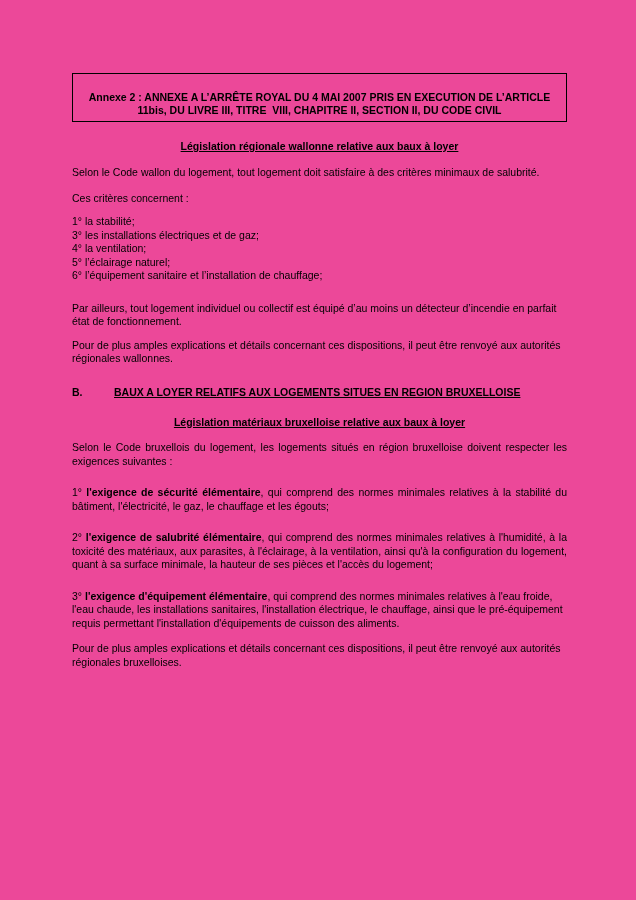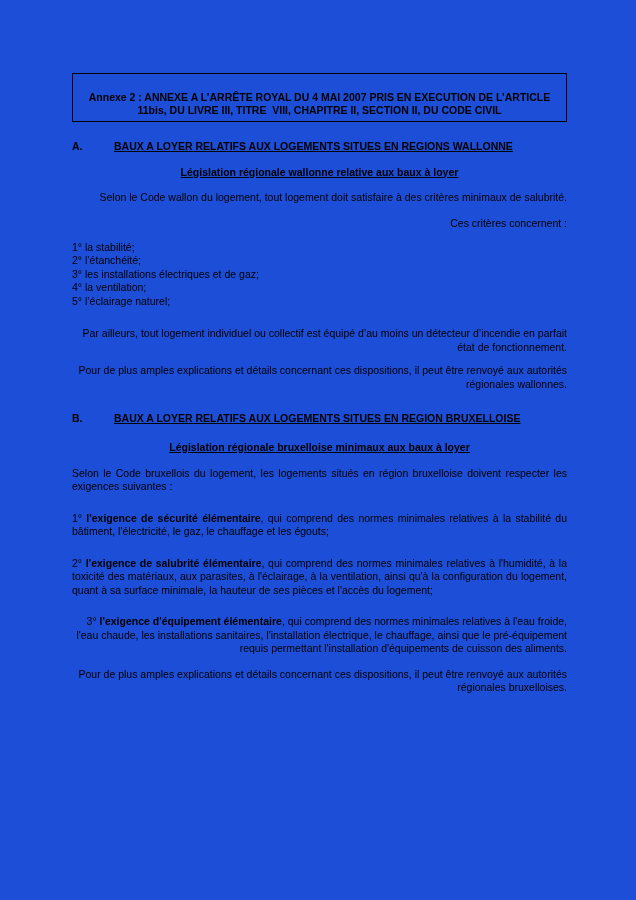--- a/index.html
+++ b/index.html
@@ -4,21 +4,21 @@
 <style>
   html, body {
     margin: 0;
     padding: 0;
     background: #ffffff;
   }
   .page {
     position: relative;
     width: 636px;
     height: 900px;
-    background: #1d4ed8;
+    background: #ec4899;
     color: #000000;
     font-family: "Liberation Sans", "DejaVu Sans", sans-serif;
     font-size: 10.5px;
     line-height: 13.5px;
     overflow: hidden;
   }
   .content {
     position: absolute;
     left: 72px;
     top: 73px;
@@ -46,21 +46,20 @@
     text-decoration: underline;
   }
   .subheading {
     font-weight: bold;
     text-decoration: underline;
     margin-bottom: 12px;
     text-align: center;
   }
   .para {
     margin: 0 0 12.5px 0;
-    text-align: right;
   }
   .para.justified {
     text-align: justify;
   }
   .criteria-list {
     margin: 0 0 19px 0;
   }
   .criteria-item {
     white-space: pre-line;
   }
@@ -78,49 +77,46 @@
 <body>
 
 <div class="page">
   <div class="content">
 
     <div class="title-box">
       <span>Annexe 2 : ANNEXE A L’ARRÊTE ROYAL DU 4 MAI 2007 PRIS EN EXECUTION DE L’ARTICLE
 11bis, DU LIVRE III, TITRE&nbsp; VIII, CHAPITRE II, SECTION II, DU CODE CIVIL</span>
     </div>
 
-    <div class="section-heading">
-      <span class="section-letter">A.</span><span class="heading-text">BAUX A LOYER RELATIFS AUX LOGEMENTS SITUES EN REGIONS WALLONNE</span>
-    </div>
 
     <div class="subheading">Législation régionale wallonne relative aux baux à loyer</div>
 
     <div class="para">Selon le Code wallon du logement, tout logement doit satisfaire à des critères minimaux de salubrité.</div>
 
     <div class="para mb-small">Ces critères concernent :</div>
 
     <div class="criteria-list">
       <div class="criteria-item">1° la stabilité;</div>
-      <div class="criteria-item">2° l’étanchéité;</div>
       <div class="criteria-item">3° les installations électriques et de gaz;</div>
       <div class="criteria-item">4° la ventilation;</div>
       <div class="criteria-item">5° l’éclairage naturel;</div>
+      <div class="criteria-item">6° l’équipement sanitaire et l’installation de chauffage;</div>
     </div>
 
     <div class="para mb-small">Par ailleurs, tout logement individuel ou collectif est équipé d’au moins un détecteur d’incendie en parfait état de fonctionnement.</div>
 
     <div class="para">Pour de plus amples explications et détails concernant ces dispositions, il peut être renvoyé aux autorités régionales wallonnes.</div>
 
     <div class="gap-before-b"></div>
 
     <div class="section-heading mb-head-b">
       <span class="section-letter">B.</span><span class="heading-text">BAUX A LOYER RELATIFS AUX LOGEMENTS SITUES EN REGION BRUXELLOISE</span>
     </div>
 
-    <div class="subheading">Législation régionale bruxelloise minimaux aux baux à loyer</div>
+    <div class="subheading">Législation matériaux bruxelloise relative aux baux à loyer</div>
 
     <div class="para justified">Selon le Code bruxellois du logement,  les logements situés en région bruxelloise doivent respecter les exigences suivantes :</div>
 
     <div class="req justified para">
       <span>1° </span><b>l'exigence de sécurité élémentaire</b><span>, qui comprend des normes minimales relatives à la stabilité du bâtiment, l'électricité, le gaz, le chauffage et les égouts;</span>
     </div>
 
     <div class="req justified para">
       <span>2° </span><b>l'exigence de salubrité élémentaire</b><span>, qui comprend des normes minimales relatives à l'humidité, à la toxicité des matériaux, aux parasites, à l'éclairage, à la ventilation, ainsi qu'à la configuration du logement, quant à sa surface minimale, la hauteur de ses pièces et l'accès du logement;</span>
     </div>

